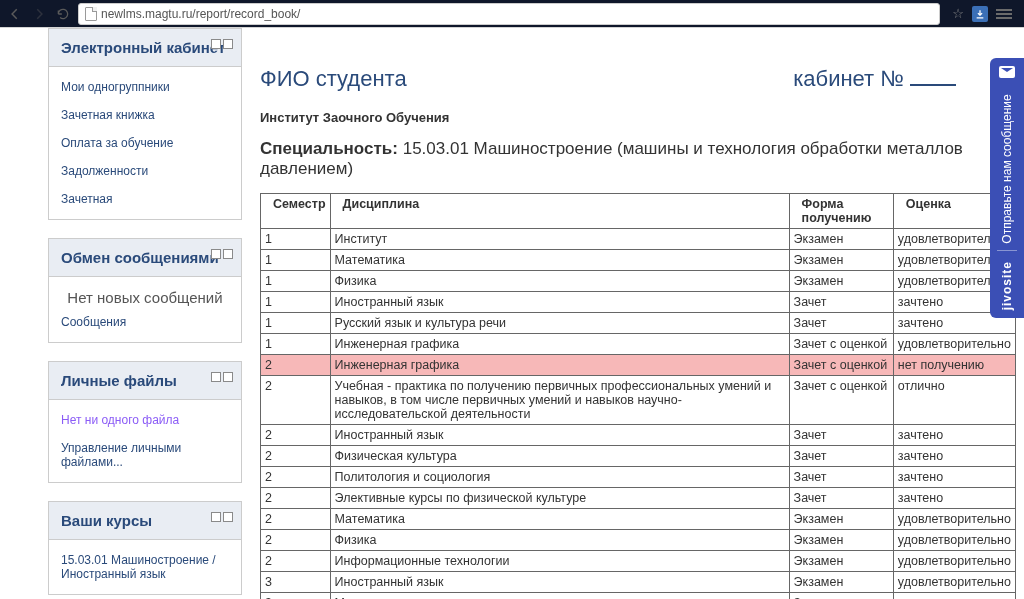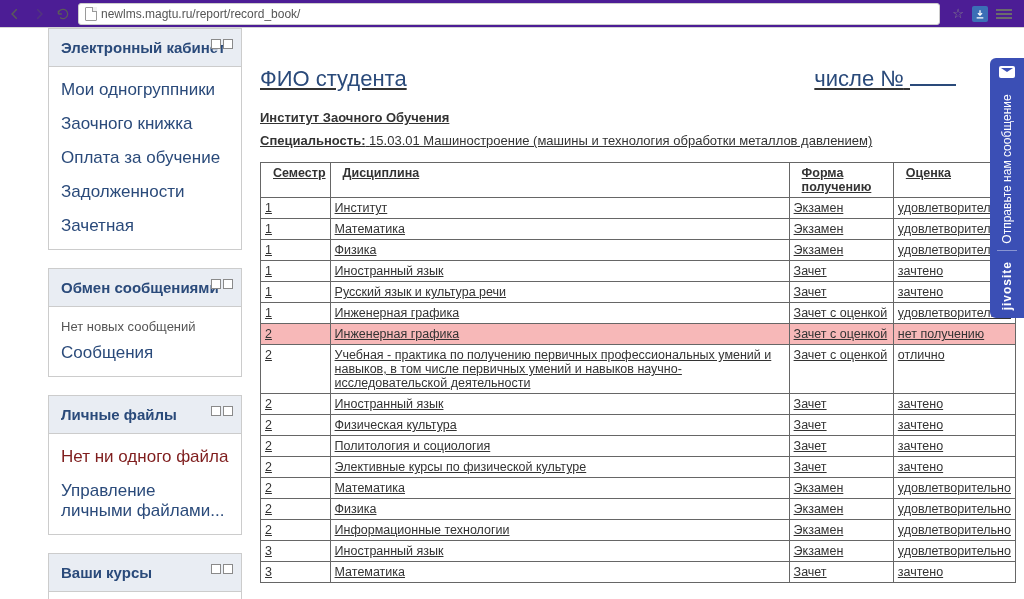--- a/index.html
+++ b/index.html
@@ -1,48 +1,48 @@
 <!DOCTYPE html>
 <html><head>
 <meta charset="utf-8">
 <style>
   * { box-sizing: border-box; margin: 0; padding: 0; }
   body { font-family: Arial, Helvetica, sans-serif; font-size: 13px; color: #333; background: #fff; width: 1024px; height: 599px; overflow: hidden; }
 
   
-  .chrome { display: flex; align-items: center; gap: 6px; height: 28px; padding: 0 6px; background: #4c1d95; border-bottom: 1px solid #d4d4d4; }
+  .chrome { display: flex; align-items: center; gap: 6px; height: 28px; padding: 0 6px; background: #0f172a; border-bottom: 1px solid #d4d4d4; }
   .nav-btn { width: 18px; height: 18px; display:flex; align-items:center; justify-content:center; color:#6b6b6b; cursor:pointer; }
   .nav-btn svg { width: 14px; height:14px; }
   .addr-wrap { flex:1; display:flex; align-items:center; background:#fff; border:1px solid #ccc; border-radius:3px; height:22px; padding:0 6px; gap:4px; }
   .addr-wrap input { border:none; outline:none; flex:1; font-size:12px; color:#555; }
   .addr-icons { display:flex; gap:8px; align-items:center; padding:0 6px; }
   .star { color:#888; }
   .dl { width:16px;height:16px;background:#3b6fb6;border-radius:2px;display:flex;align-items:center;justify-content:center;color:#fff;font-size:10px;}
   .menu-lines { width:16px; display:flex; flex-direction:column; gap:2px; }
   .menu-lines span{height:2px;background:#6b6b6b;}
 
   
   .page { display:flex; height:571px; }
   .left { width:250px; padding:0 0 0 0; }
   .blocks { padding: 0 0 0 0; }
   .block { border:1px solid #ccc; margin: 0 8px 18px 48px; background:#fff; }
   .block-head { background:#e9edf3; padding:10px 12px; font-size:15px; font-weight:bold; color:#2a4a7a; position:relative; border-bottom:1px solid #ccc;}
   .block-head .tools { position:absolute; right:8px; top:10px; display:flex; gap:2px; }
   .tool-box { width:10px;height:10px;border:1px solid #8a8a8a; background:#fff; }
   .block-body { padding:6px 0; }
-  .block-body a, .block-body .plain-item { display:block; padding:7px 12px; font-size:17px; color:#2a4a7a; text-decoration:none; }
-  .block-body .plain-item { color:#7f1d1d; }
-  .block-body .msg-none { color:#555; padding:6px 12px 2px; font-size:13px;}
+  .block-body a, .block-body .plain-item { display:block; padding:7px 12px; font-size:12px; color:#2a4a7a; text-decoration:none; }
+  .block-body .plain-item { color:#8b5cf6; }
+  .block-body .msg-none { text-align:center; color:#555; padding:6px 12px 2px; font-size:15px;}
   .sub-link { padding:4px 12px 8px; display:block; color:#2a4a7a; text-decoration:none; font-size:13px;}
 
-  .main { flex:1; padding: 0 8px 0 10px; overflow:auto;text-decoration:underline; }
+  .main { flex:1; padding: 0 8px 0 10px; overflow:auto; }
   .title-row { display:flex; align-items:baseline; justify-content:space-between; color:#2a4a7a; font-size:22px; margin: 38px 0 18px; padding-right:60px;}
   .group-blank { border-bottom:2px solid #2a4a7a; display:inline-block; width:46px; vertical-align:baseline;}
-  .inst { font-weight:bold; margin-bottom:8px; font-size:13px; }
-  .spec { margin-bottom:14px; font-size:13px; }
+  .inst { font-weight:bold; margin-bottom:14px; font-size:13px; }
+  .spec { margin-bottom:14px; font-size:17px; }
   .spec b { font-weight:bold; }
 
   table.grades { border-collapse:collapse; width:100%; font-size:12.5px; }
   table.grades th, table.grades td { border:1px solid #666; padding:3px 4px; text-align:left; vertical-align:top; }
   table.grades th { font-weight:bold;padding-left:12px; }
   tr.fail td { background:#f7b8b8; }
 
   
   .jivo { position:absolute; right:0; top:58px; width:34px; height:260px; background:#3b4fb5; border-radius:6px 0 0 6px; color:#fff; display:flex; flex-direction:column-reverse; align-items:center; padding:8px 0; }
   .jivo .brand { writing-mode: vertical-rl; transform: rotate(180deg); font-size:12px; font-weight:bold; letter-spacing:1px; margin-top:4px;}
@@ -98,21 +98,21 @@
       <div class="block">
         <div class="block-head">
           <span>Электронный кабинет</span>
           <span class="tools">
               <span class="tool-box"></span>
               <span class="tool-box"></span>
             </span>
         </div>
         <div class="block-body" id="cabinet-items">
             <a href="#">Мои одногруппники</a>
-            <a href="#">Заочного книжка</a>
+            <a href="#">Зачетная книжка</a>
             <a href="#">Оплата за обучение</a>
             <a href="#">Задолженности</a>
             <a href="#">Зачетная</a>
           </div>
       </div>
 
       <div class="block">
         <div class="block-head">
           <span>Обмен сообщениями</span>
           <span class="tools">
@@ -152,21 +152,21 @@
             <a href="#">15.03.01 Машиностроение / Иностранный язык</a>
           </div>
       </div>
     </div>
   </aside>
 
   <main class="main">
     <div class="title-row">
       <span>ФИО студента</span>
       <span>
-        <span>числе №</span> <span class="group-blank"></span>
+        <span>кабинет №</span> <span class="group-blank"></span>
       </span>
     </div>
     <div class="inst">Институт Заочного Обучения</div>
     <div class="spec">
       <b>Специальность:</b> <span>15.03.01 Машиностроение (машины и технология обработки металлов давлением)</span>
     </div>
     <table class="grades">
       <thead>
           <tr>
         <th>Семестр</th>

